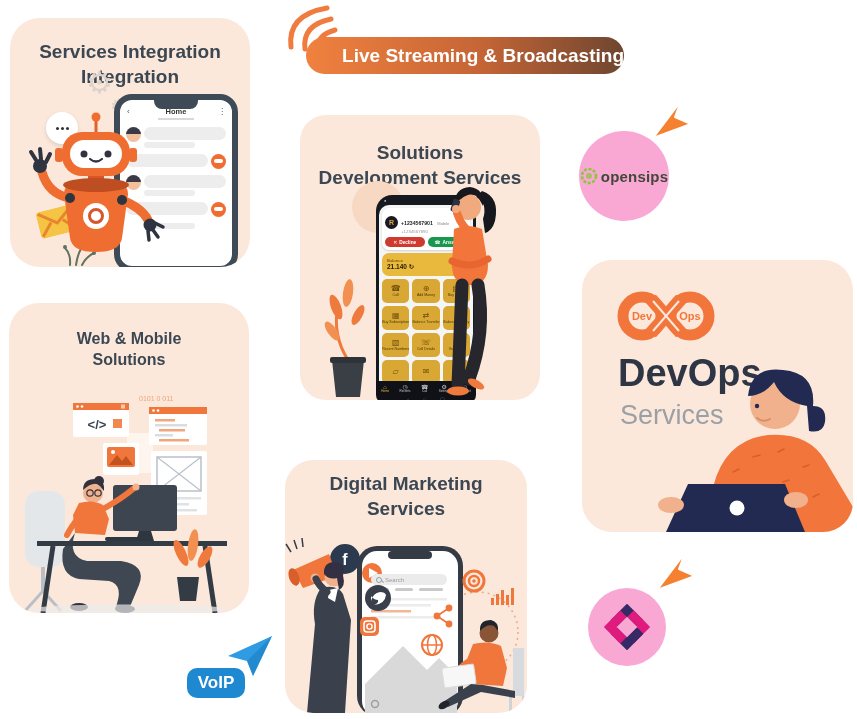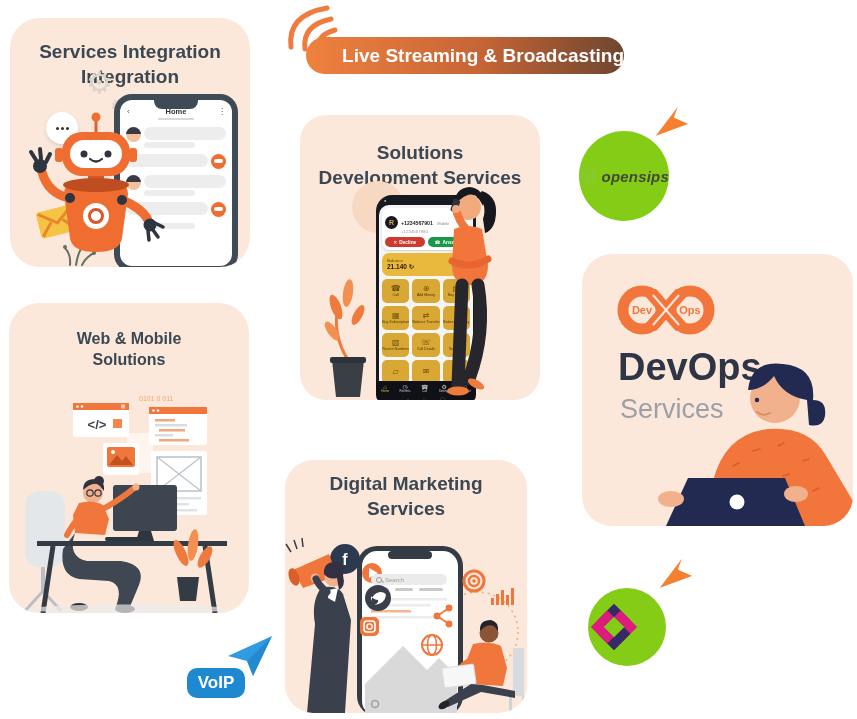--- a/index.html
+++ b/index.html
@@ -65,22 +65,22 @@
   .sp-nav{position:absolute;left:0;right:0;bottom:8px;height:14px;background:#0f1116;
     display:flex;justify-content:space-around;align-items:center;border-radius:0 0 0 0;}
   .sp-nav .ni{display:flex;flex-direction:column;align-items:center;color:#c7c7c7;line-height:1;}
   .sp-nav .ni .g{font-size:6px;}
   .sp-nav .ni .t{font-size:3px;}
   .sp-nav .ni.active{color:#e9b93d;}
   .sp-android{position:absolute;left:0;right:0;bottom:0;height:8px;background:#0f1116;
     border-radius:0 0 13px 13px;display:flex;justify-content:center;gap:14px;align-items:center;
     color:#777;font-size:5px;line-height:1;}
   
-  .circle-logo{position:absolute;background:#84cc16;border-radius:50%;display:flex;
-    align-items:center;justify-content:space-between;font-style:italic;}
+  .circle-logo{position:absolute;background:#f9a8d4;border-radius:50%;display:flex;
+    align-items:center;justify-content:center;}
   .opensips-word{font-size:15px;font-weight:800;color:#43483b;letter-spacing:.2px;}
   
   .devops-title{position:absolute;left:36px;top:92px;font-size:38px;font-weight:bold;color:#2e3646;}
   .devops-sub{position:absolute;left:38px;top:140px;font-size:27px;color:#9aa0a6;}
   
   .voip-badge{position:absolute;left:187px;top:668px;width:58px;height:30px;border-radius:10px;
     background:#1e88d1;color:#fff;font-weight:800;font-size:17px;display:flex;align-items:center;justify-content:center;}
   
   .search-bar{position:absolute;left:86px;top:114px;width:76px;height:11px;border-radius:5.5px;
     background:#ebebeb;display:flex;align-items:center;gap:3px;padding:0 5px;box-sizing:border-box;z-index:3;}
@@ -381,21 +381,21 @@
       <circle cx="9" cy="9" r="7" fill="none" stroke="#8cc63f" stroke-width="2.6" stroke-dasharray="3 1.6"></circle>
       <circle cx="9" cy="9" r="3" fill="#8cc63f" opacity=".75"></circle>
     </svg>
     <span class="opensips-word">opensips</span>
   </div>
 
   <svg class="abs" style="left:646px;top:96px" width="48" height="48" viewBox="0 0 48 48">
     <path d="M7,42 L35,5 L29,21 L45,28 Z" fill="#f5802f" stroke="#fff" stroke-width="2" stroke-linejoin="round"></path>
   </svg>
 
-  <div class="card" style="left:582px;top:254px;width:271px;height:272px">
+  <div class="card" style="left:582px;top:260px;width:271px;height:272px">
     <svg class="abs" style="left:32px;top:26px" width="104" height="60" viewBox="0 0 104 60">
       <circle cx="28" cy="30" r="19" fill="none" stroke="#f2763b" stroke-width="11"></circle>
       <circle cx="76" cy="30" r="19" fill="none" stroke="#f2763b" stroke-width="11"></circle>
       <line x1="37" y1="13" x2="67" y2="47" stroke="#f2763b" stroke-width="13"></line>
       <line x1="37" y1="47" x2="67" y2="13" stroke="#f2763b" stroke-width="13"></line>
       <line x1="39" y1="15" x2="65" y2="45" stroke="#fce8db" stroke-width="2"></line>
       <line x1="39" y1="45" x2="65" y2="15" stroke="#fce8db" stroke-width="2"></line>
       <text x="28" y="34" text-anchor="middle" font-size="11" font-weight="bold" fill="#f2763b">Dev</text>
       <text x="76" y="34" text-anchor="middle" font-size="11" font-weight="bold" fill="#f2763b">Ops</text>
     </svg>

